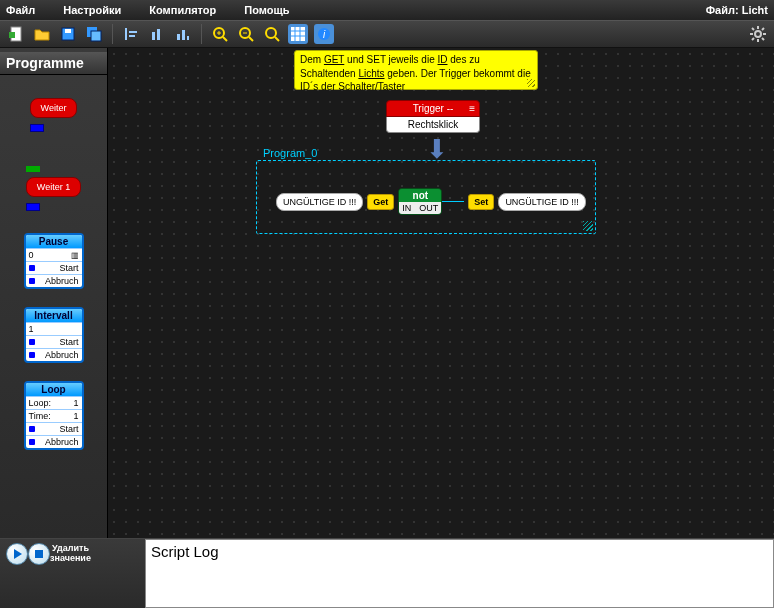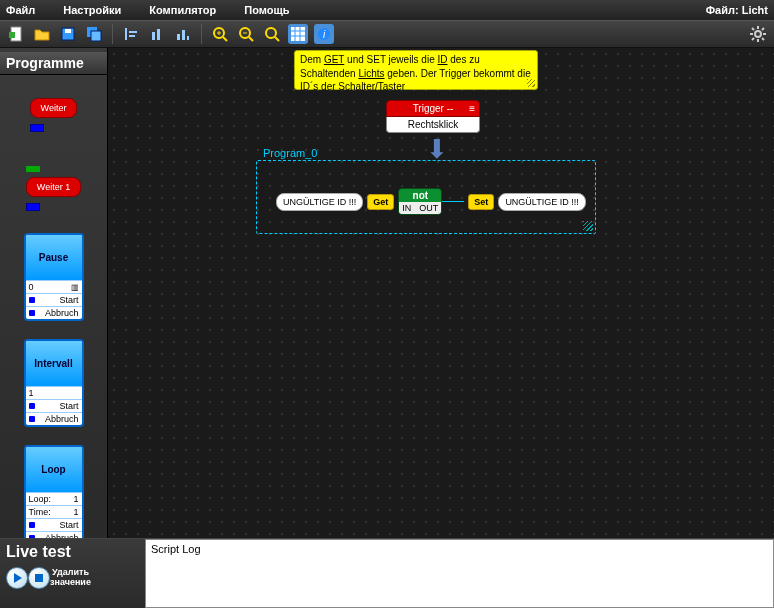--- a/index.html
+++ b/index.html
@@ -17,21 +17,21 @@
 .sidebar { width:108px; background:linear-gradient(#3a3a3a,#2a2a2a); border-right:1px solid #000; display:flex; flex-direction:column; align-items:center; padding:4px 0; overflow:hidden; }
 .sidebar-title { width:100%; background:linear-gradient(#555,#333); color:#fff; font-weight:bold; font-size:14px; padding:3px 6px; border-bottom:1px solid #000; }
 .palette-box { margin-top:10px; text-align:center; font-size:10px; }
 .dashed-box { border:2px dashed #00d0ff; width:78px; height:40px; border-radius:6px; margin-top:4px; }
 .pal-label { color:#00d0ff; font-size:10px; }
 .weiter-chip { margin-top:22px; }
 .chip-oval { display:inline-block; background:#d00; color:#fff; font-size:9px; padding:4px 10px; border-radius:8px; border:1px solid #800; }
 .chip-green { background:#0a0; border-color:#060; display:inline-block; width:14px; height:6px; }
 .chip-blue { background:#00f; border:1px solid #008; display:inline-block; width:14px; height:8px; margin-top:2px; }
 .node-card { margin-top:18px; width:60px; background:#fff; border:2px solid #06c; border-radius:4px; font-size:9px; color:#000; text-align:left; }
-.node-card .hdr { background:linear-gradient(#6cf,#09f); color:#003; font-weight:bold; padding:17px 3px; border-radius:2px 2px 0 0; text-align:center; font-size:10px; }
+.node-card .hdr { background:linear-gradient(#6cf,#09f); color:#003; font-weight:bold; padding:1px 3px; border-radius:2px 2px 0 0; text-align:center; font-size:10px; }
 .node-card .row { padding:1px 3px; border-top:1px solid #9cf; display:flex; justify-content:space-between; align-items:center; }
 .node-card .port { display:inline-block; width:6px; height:6px; background:#00f; border-radius:1px; margin-right:2px; vertical-align:middle; }
 .canvas { flex:1; background:#1a1a1a; background-image:radial-gradient(circle,#333 1px,transparent 1px); background-size:12px 12px; position:relative; overflow:hidden; }
 .note { position:absolute; left:186px; top:2px; width:244px; height:40px; background:#ff0; border:1px solid #aa0; color:#000; font-family:"Courier New",monospace; font-size:10px; padding:3px 5px; border-radius:3px; line-height:1.25; }
 .note .u { text-decoration:underline; }
 .note .resize-handle { position:absolute; right:2px; bottom:2px; width:8px; height:8px; background:repeating-linear-gradient(135deg,#880 0 1px,transparent 1px 3px); }
 .trigger { position:absolute; left:278px; top:52px; width:94px; text-align:center; font-size:10px; }
 .trigger .tr-hdr { background:#d00; color:#fff; padding:2px 4px; border-radius:4px 4px 0 0; border:1px solid #800; position:relative; }
 .trigger .tr-menu { position:absolute; right:4px; top:2px; color:#fff; font-size:10px; }
 .trigger .tr-body { background:#fff; color:#000; padding:2px; border:1px solid #888; border-top:0; border-radius:0 0 4px 4px; }
@@ -47,21 +47,21 @@
 .not-box .nb-body { display:flex; justify-content:space-between; padding:1px 3px; font-size:9px; color:#000; background:#eee; border-radius:0 0 3px 3px; }
 .wire { width:22px; height:1px; background:#0cf; align-self:center; }
 .bottom { display:flex; height:70px; background:#1a1a1a; border-top:1px solid #444; }
 .live { width:145px; background:linear-gradient(#3a3a3a,#2a2a2a); padding:4px 6px; }
 .live-title { color:#fff; font-size:16px; font-weight:bold; margin-bottom:6px; }
 .live-controls { display:flex; align-items:center; gap:0; }
 .circ-btn { width:22px; height:22px; border-radius:50%; background:radial-gradient(circle at 30% 30%,#fff,#bde); border:1px solid #58a; display:flex; align-items:center; justify-content:center; cursor:pointer; }
 .circ-btn.play::after { content:""; border-left:8px solid #06c; border-top:5px solid transparent; border-bottom:5px solid transparent; margin-left:2px; }
 .circ-btn.stop::after { content:""; width:8px; height:8px; background:#06c; }
 .del-btn { font-size:9px; color:#fff; font-weight:bold; text-align:center; line-height:1.1; cursor:pointer; }
-.log { flex:1; background:#fff; color:#000; font-size:11px; padding:3px 5px; border:1px solid #888; }
+.log { flex:1; background:#fff; color:#000; font-size:15px; padding:3px 5px; border:1px solid #888; }
 svg { display:block; }
 </style>
 </head>
 <body>
 
 <div class="menubar">
   <span class="menu-item">Файл</span>
   <span class="menu-item">Настройки</span>
   <span class="menu-item">Компилятор</span>
   <span class="menu-item">Помощь</span>
@@ -266,21 +266,20 @@
       </div>
       <span class="wire"></span>
       <span class="pill-yellow">Set</span>
       <span class="pill-white">UNGÜLTIGE ID !!!</span>
     </div>
   </div>
 </div>
 
 <div class="bottom">
   <div class="live">
-    <div class="live-title">Live test</div>
     <div class="live-controls">
       <span class="circ-btn play"></span>
       <span class="circ-btn stop"></span>
       <span class="del-btn"><span>Удалить</span><br><span>значение</span></span>
     </div>
   </div>
   <div class="log">Script Log</div>
 </div>
 
 </body></html>

